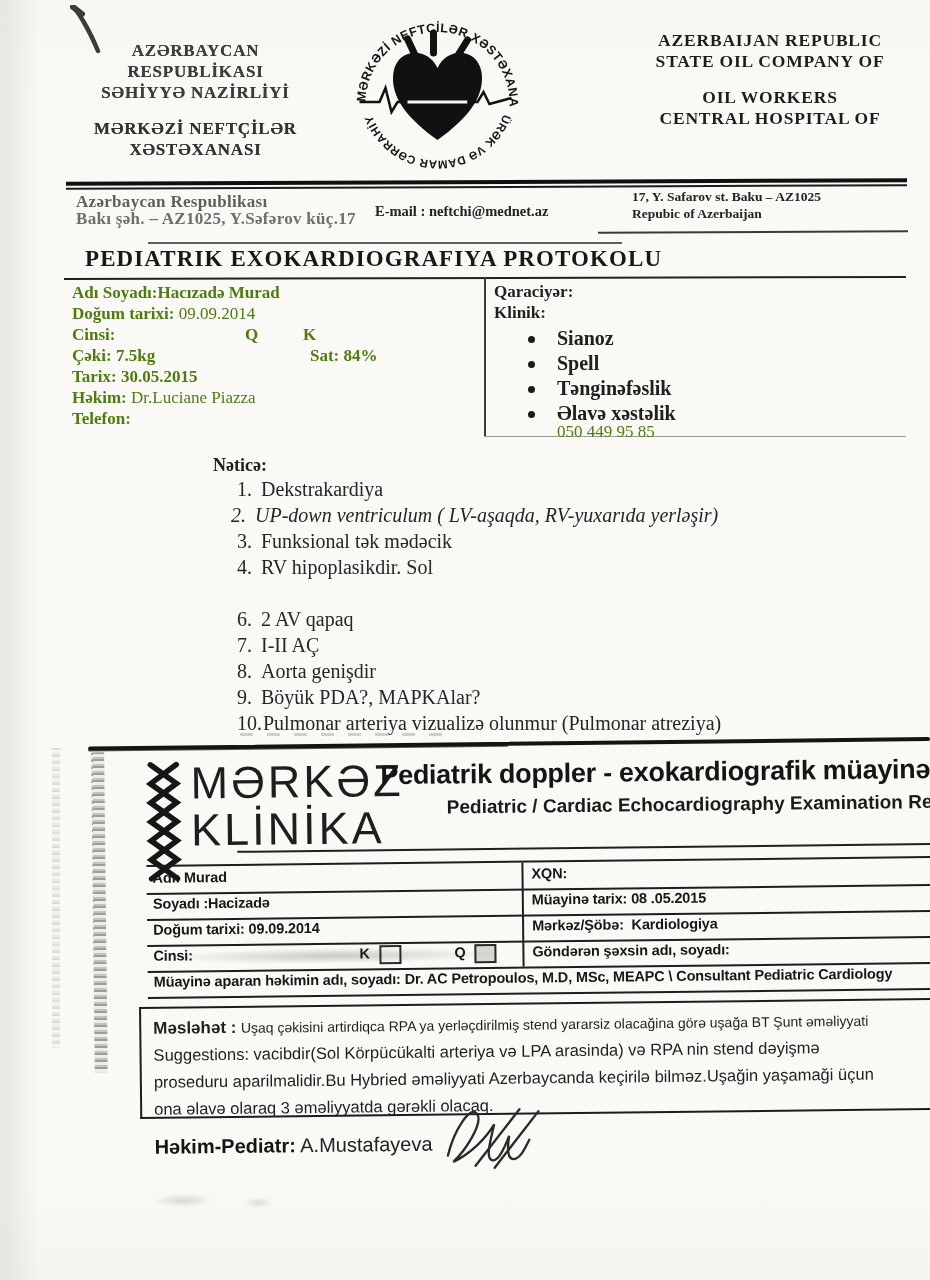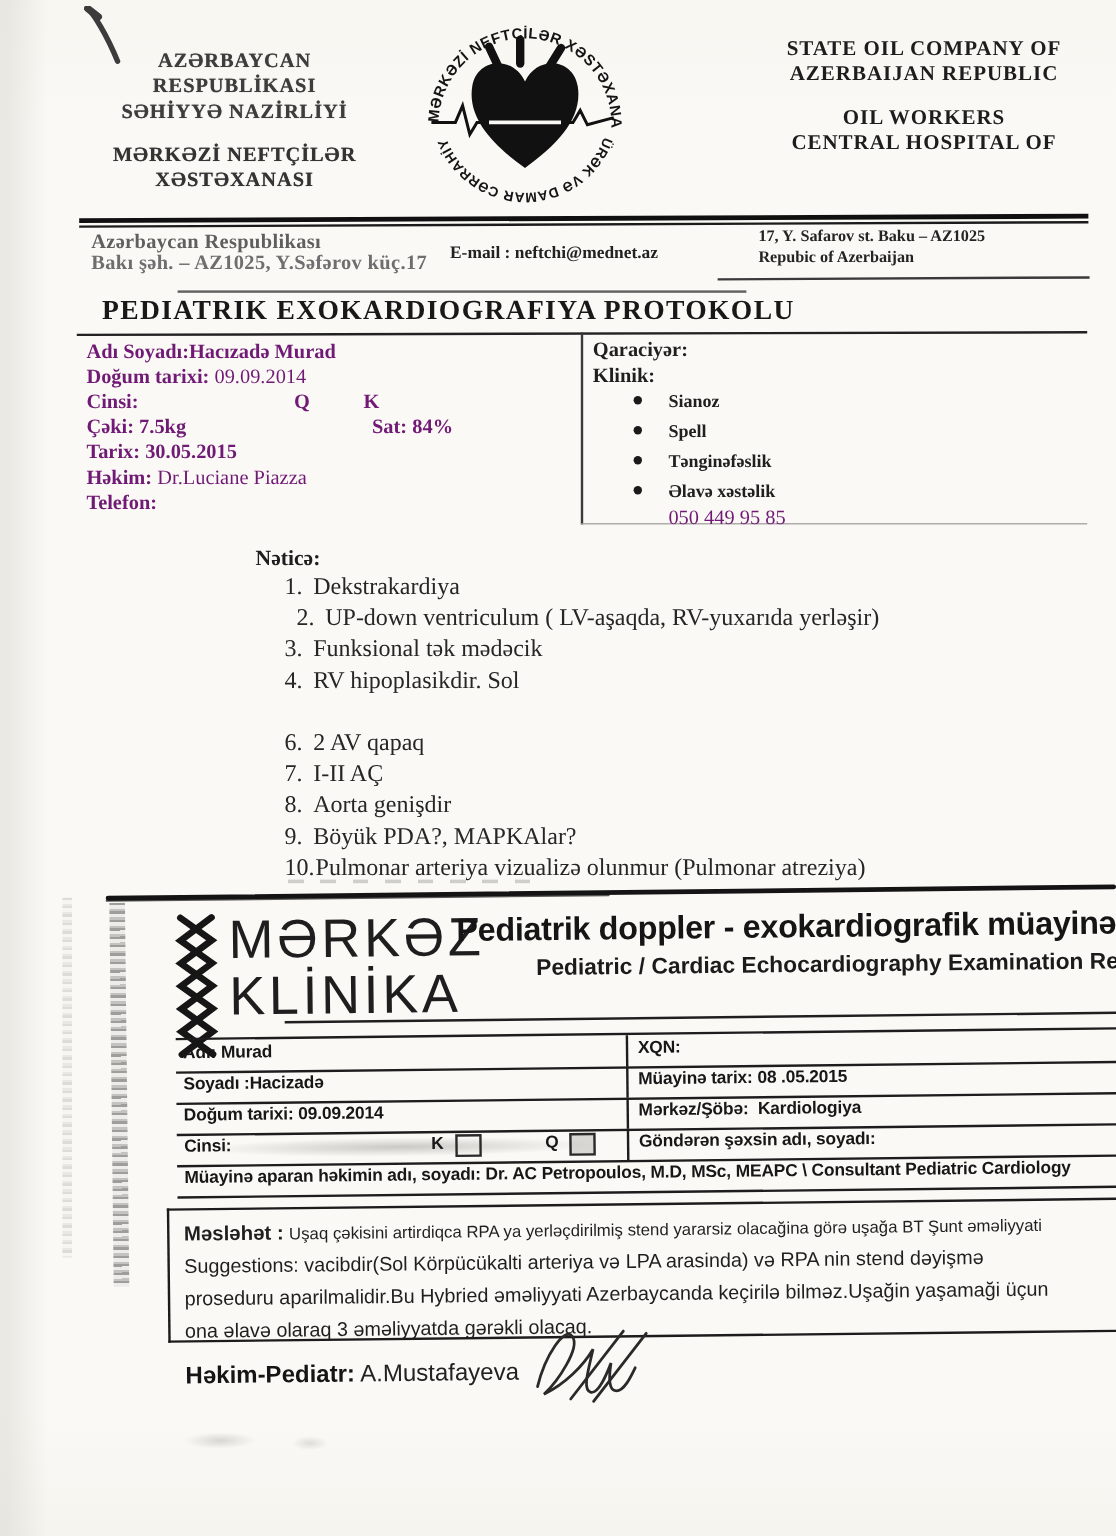--- a/index.html
+++ b/index.html
@@ -17,26 +17,26 @@
   .hdr-az{font-size:17px;line-height:21px;color:#3d3d3d;text-shadow:0 0 .6px #555;}
   .hdr-en{font-size:17.5px;line-height:21px;color:#1d1d1d;}
   .blk-gap{height:15px;}
   .rule-heavy{height:2px;border-top:4px solid #101010;border-bottom:2px solid #1b1b1b;transform:rotate(-.25deg);}
   .addr-faded{font-size:17px;line-height:17px;color:#5f5f5f;font-weight:bold;letter-spacing:.3px;}
   .addr-faded2{color:#6e6e6e;}
   .addr-bold{font-size:13.5px;line-height:17px;font-weight:bold;color:#242424;}
   .email{font-size:14.5px;font-weight:bold;color:#222;}
   .thin-line{height:1.5px;background:#3a3a3a;}
   .title1{font-size:23px;font-weight:bold;letter-spacing:1.1px;color:#181818;white-space:nowrap;}
-  .prow{font-size:17px;line-height:21px;white-space:nowrap;color:#701a75;text-align:center;}
+  .prow{font-size:17px;line-height:21px;white-space:nowrap;color:#4d7c0f;text-align:center;}
   .pl{font-weight:bold;}
   .pv{font-weight:normal;}
   .pvb{font-weight:bold;}
   .rpanel-h{font-size:17px;font-weight:bold;color:#1f1f1f;}
-  .bullet{font-size:15px;font-weight:bold;color:#202020;white-space:nowrap;}
+  .bullet{font-size:20px;font-weight:bold;color:#202020;white-space:nowrap;}
   .dot{display:inline-block;width:7px;height:7px;border-radius:50%;background:#1a1a1a;margin-right:22px;vertical-align:2px;}
   .res-h{font-size:18px;font-weight:bold;color:#1e1e1e;}
   .res-item{font-size:20px;color:#262626;white-space:nowrap;}
   .res-item .num{display:inline-block;min-width:24px;}
   .res-item.r10 .num{min-width:0;margin-right:1px;}
   .smudge-line{height:3px;opacity:.45;background:repeating-linear-gradient(90deg,#9a9a96 0 13px,transparent 13px 27px);}
   
   #doc2{font-family:"Liberation Sans","DejaVu Sans",sans-serif;transform:rotate(-.65deg);transform-origin:100% 0;}
   .edgebar{background:#141414;border-radius:2px;}
   .noise{background:repeating-linear-gradient(180deg,rgba(40,40,40,.55) 0 2px,rgba(120,120,115,.12) 2px 5px,rgba(70,70,70,.38) 5px 7px);}
@@ -95,22 +95,22 @@
       <path d="M70,50 L62,33"></path>
         <path d="M88,47 L88,27"></path>
         <path d="M112,50 L122,34"></path>
     </g>
     <path d="M14,96 L34,96 L40,82 L46,106 L52,96 L62,96" stroke="#111" stroke-width="2.5" fill="none"></path>
     <path d="M62,96 L122,96" stroke="#f9f8f4" stroke-width="3" fill="none"></path>
     <path d="M122,96 L132,96 L138,86 L144,98 L166,92" stroke="#111" stroke-width="2.5" fill="none"></path>
   </svg>
 
   <div class="abs hdr-blk hdr-en" style="left:625px;top:30px;width:290px;">
+    <div>AZERBAIJAN REPUBLIC</div>
     <div>STATE OIL COMPANY OF</div>
-    <div>AZERBAIJAN REPUBLIC</div>
     <div class="blk-gap"></div>
     <div>OIL WORKERS</div>
     <div>CENTRAL HOSPITAL OF</div>
   </div>
 
   <div class="abs rule-heavy" style="left:66px;top:180px;width:841px;"></div>
 
   <div class="abs addr-faded" style="left:76px;top:193px;">
     <div>Azərbaycan Respublikası</div>
     <div class="addr-faded2">Bakı şəh. – AZ1025, Y.Səfərov küç.17</div>
@@ -157,21 +157,21 @@
   <div class="abs rpanel-h" style="left:494px;top:282px;">Qaraciyər:</div>
   <div class="abs rpanel-h" style="left:494px;top:303px;">Klinik:</div>
   <div class="abs bullet" style="left:528px;top:327px;"><span class="dot"></span><span>Sianoz</span></div>
   <div class="abs bullet" style="left:528px;top:352px;"><span class="dot"></span><span>Spell</span></div>
   <div class="abs bullet" style="left:528px;top:377px;"><span class="dot"></span><span>Tənginəfəslik</span></div>
   <div class="abs bullet" style="left:528px;top:402px;"><span class="dot"></span><span>Əlavə xəstəlik</span></div>
   <div class="abs prow" style="left:557px;top:421px;">050 449 95 85</div>
 
   <div class="abs res-h" style="left:213px;top:455px;text-align:right;">Nəticə:</div>
   <div class="abs res-item" style="left:237px;top:478px;"><span class="num">1.</span><span>Dekstrakardiya</span></div>
-  <div class="abs res-item" style="left:247px;top:504px;"><span class="num">2.</span><span>UP-down ventriculum ( LV-aşaqda, RV-yuxarıda yerləşir)</span></div>
+  <div class="abs res-item" style="left:231px;top:504px;font-style:italic;"><span class="num">2.</span><span>UP-down ventriculum ( LV-aşaqda, RV-yuxarıda yerləşir)</span></div>
   <div class="abs res-item" style="left:237px;top:530px;"><span class="num">3.</span><span>Funksional tək mədəcik</span></div>
   <div class="abs res-item" style="left:237px;top:556px;"><span class="num">4.</span><span>RV hipoplasikdir. Sol</span></div>
   <div class="abs res-item" style="left:237px;top:608px;"><span class="num">6.</span><span>2 AV qapaq</span></div>
   <div class="abs res-item" style="left:237px;top:634px;"><span class="num">7.</span><span>I-II AÇ</span></div>
   <div class="abs res-item" style="left:237px;top:660px;"><span class="num">8.</span><span>Aorta genişdir</span></div>
   <div class="abs res-item" style="left:237px;top:686px;"><span class="num">9.</span><span>Böyük PDA?, MAPKAlar?</span></div>
   <div class="abs res-item r10" style="left:237px;top:712px;"><span class="num">10.</span><span>Pulmonar arteriya vizualizə olunmur (Pulmonar atreziya)</span></div>
   <div class="abs smudge-line" style="left:240px;top:733px;width:215px;"></div>
 </div>
 

